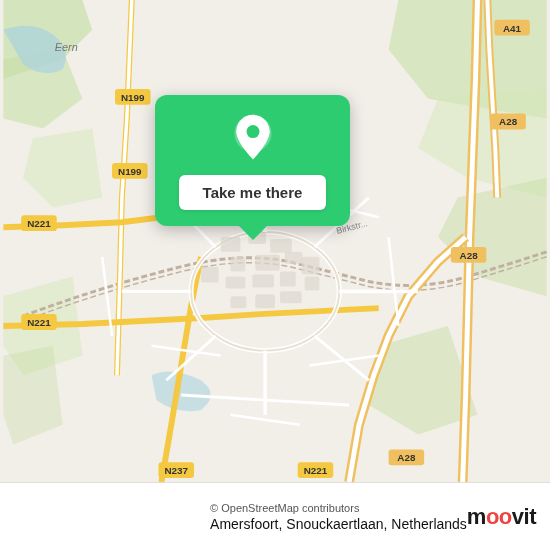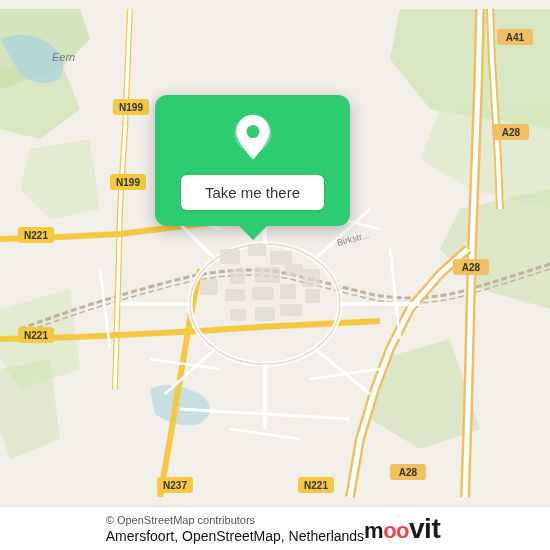--- a/index.html
+++ b/index.html
@@ -78,34 +78,34 @@
       margin-bottom: 10px;
     }
 
     #popup-button {
       background: #fff;
       color: #333;
       border: none;
       border-radius: 6px;
       padding: 9px 24px;
       font-size: 15px;
-      font-weight: 400;
+      font-weight: 700;
       cursor: pointer;
       white-space: nowrap;
       box-shadow: 0 1px 4px rgba(0,0,0,0.12);
     }
 
     
     #footer {
-      height: 44px;
+      height: 68px;
       background: #fff;
       border-top: 1px solid #e0e0e0;
       display: flex;
       align-items: center;
-      justify-content: center;
+      justify-content: flex-end;
       padding: 0 14px 0 10px;
     }
 
     #footer-left {
       display: flex;
       flex-direction: column;
       gap: 2px;
     }
 
     #osm-credit {
@@ -251,19 +251,19 @@
         <path d="M26 2 C16 2 8 10 8 20 C8 32 26 50 26 50 C26 50 44 32 44 20 C44 10 36 2 26 2 Z" fill="white"></path>
         <circle cx="26" cy="20" r="7" fill="#2ecc71"></circle>
       </svg>
       <button id="popup-button">Take me there</button>
     </div>
   </div>
 
   <div id="footer">
     <div id="footer-left">
       <span id="osm-credit">© OpenStreetMap contributors</span>
-      <span id="location-name">Amersfoort, OpenStreetMap, Netherlands</span>
+      <span id="location-name">Amersfoort, Snouckaertlaan, Netherlands</span>
     </div>
     <div id="moovit-logo">
-      <span id="moovit-logo-text"><span style="color:#1a1a1a;font-weight:700;font-size:22px;">m</span><span style="color:#ef4444;font-weight:700;font-size:22px;">oo</span><span style="color:#1a1a1a;font-weight:700;font-size:28px;">vit</span></span>
+      <span id="moovit-logo-text"><span style="color:#1a1a1a;font-weight:700;font-size:22px;">m</span><span style="color:#ef4444;font-weight:700;font-size:22px;">oo</span><span style="color:#1a1a1a;font-weight:700;font-size:22px;">vit</span></span>
     </div>
   </div>
 </div>
 
 </body></html>

